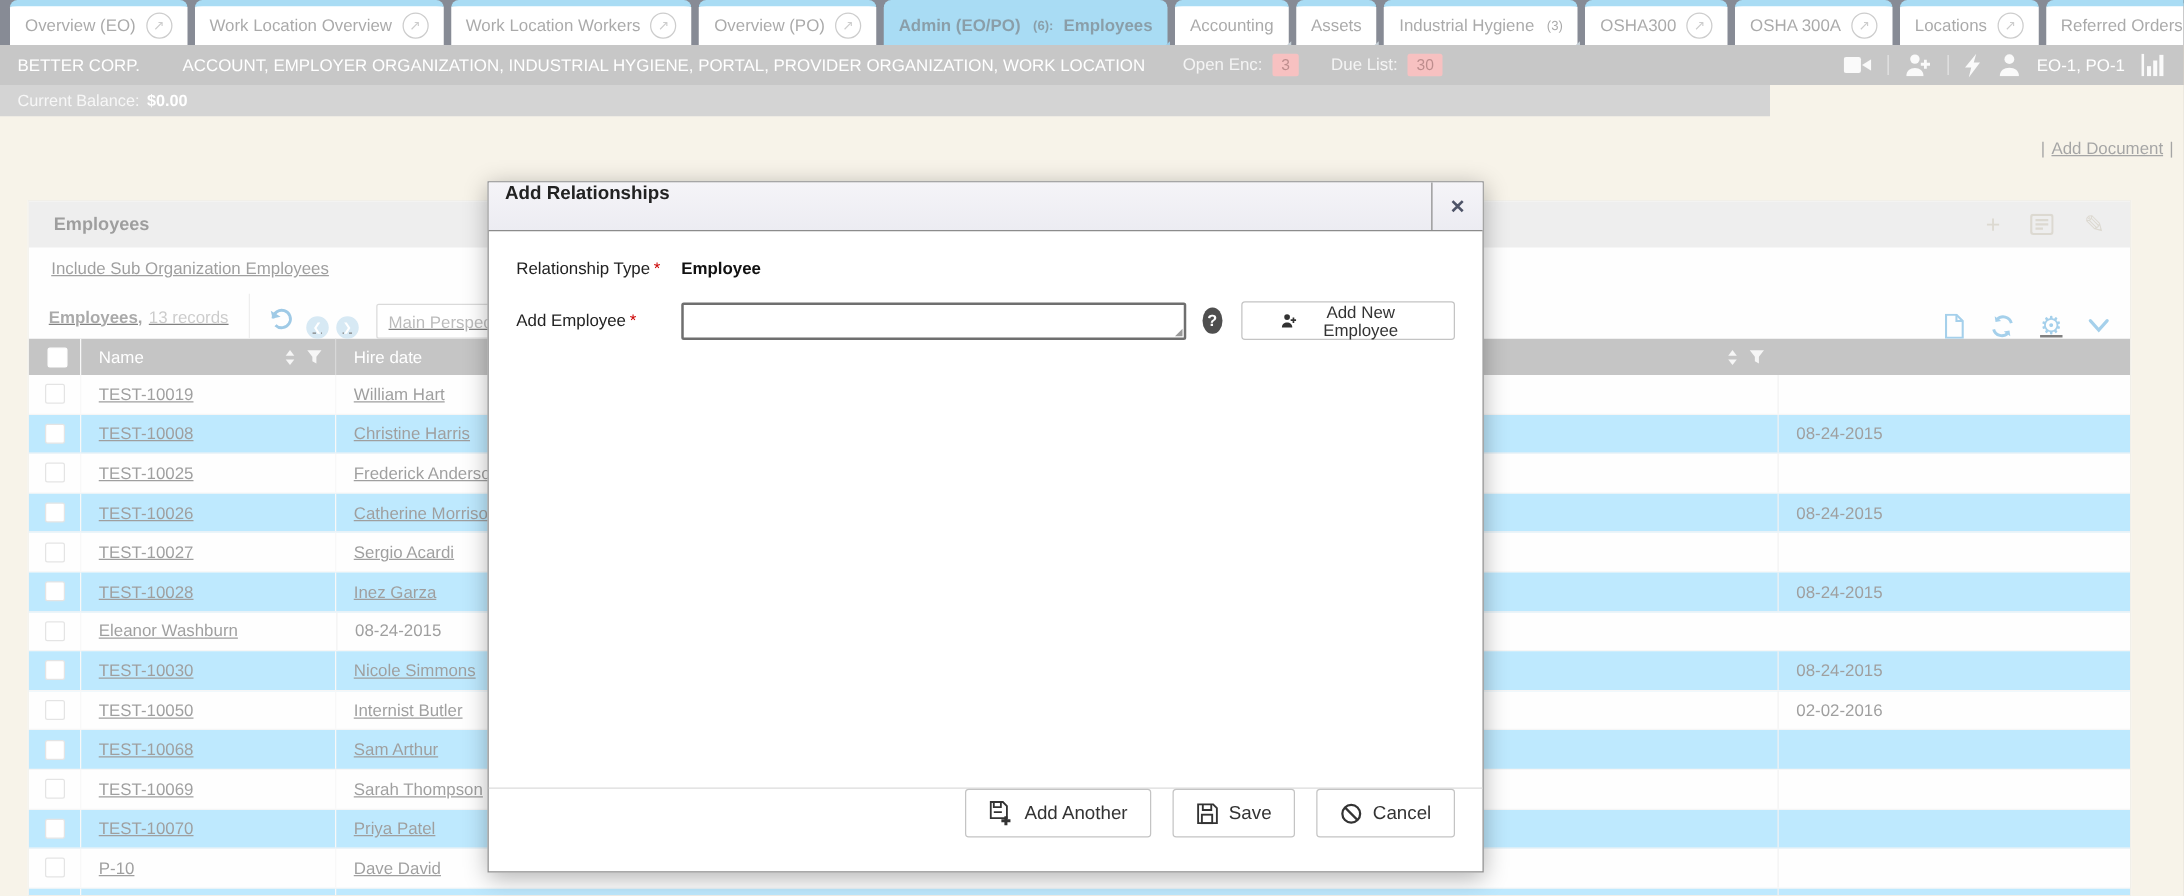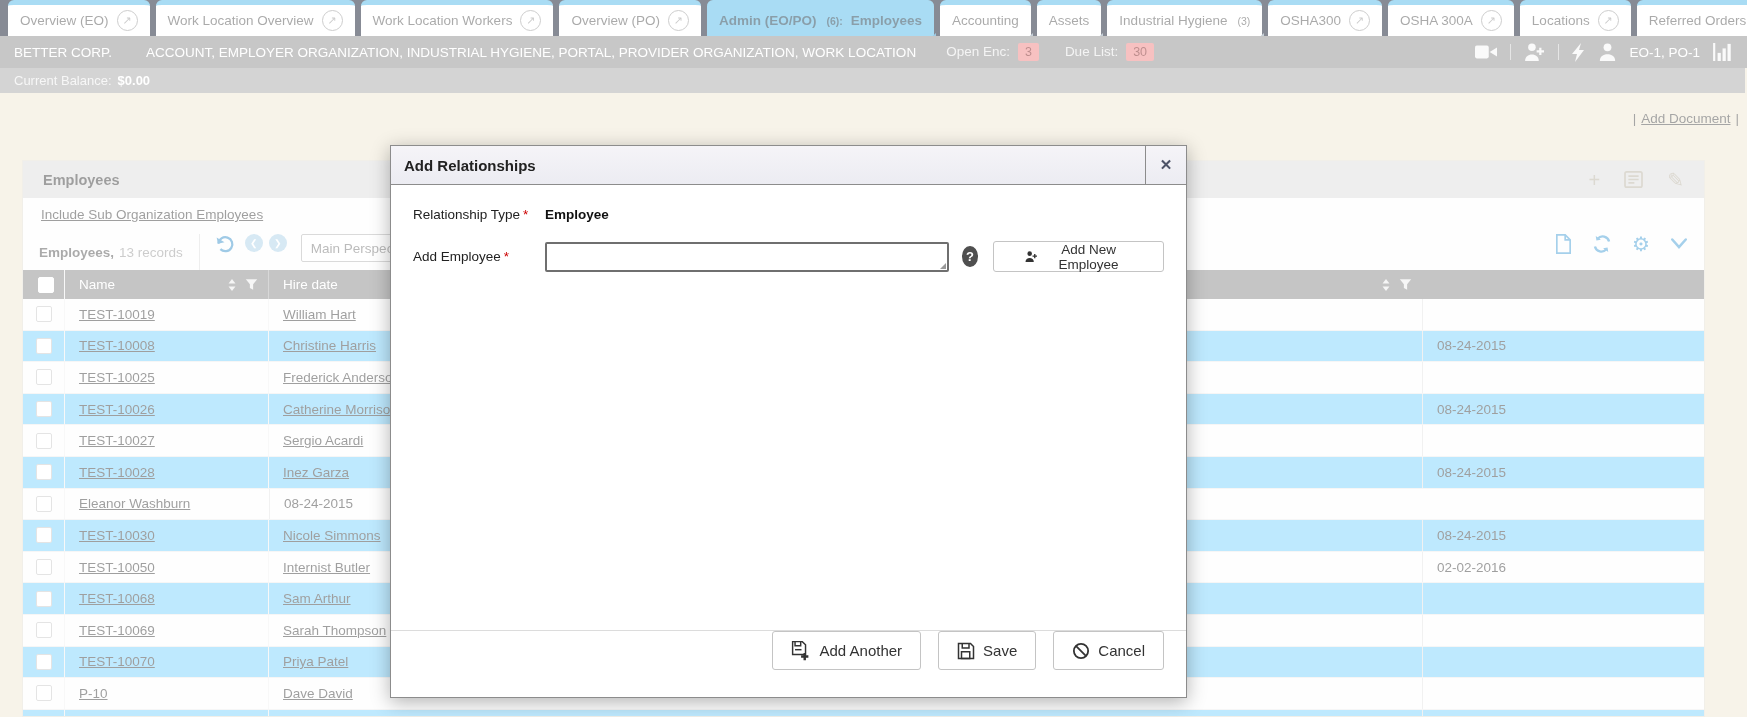--- a/index.html
+++ b/index.html
@@ -27,38 +27,38 @@
     font-size:13.5px;white-space:nowrap;overflow:hidden;}
   .context-bar .company{margin-right:34px;}
   .badge{display:inline-block;background:#ee8383;color:#7a1a1a;font-size:12.5px;
     padding:2px 7px;border-radius:2px;margin-left:8px;}
   .enc-group{margin-left:30px;color:#e9e9e9;}
   .due-group{margin-left:26px;color:#e9e9e9;}
   .bar-icons{margin-left:auto;display:flex;align-items:center;gap:13px;color:#f4f4f4;}
   .bar-icons svg{display:block;}
   .vdiv{width:1px;height:16px;background:rgba(255,255,255,.55);}
   .user-ctx{font-size:13.5px;color:#fff;}
-  .balance-bar{position:absolute;top:68px;left:0;width:1745px;height:25px;background:#a8a8a8;
+  .balance-bar{position:absolute;top:68px;left:0;width:1416px;height:25px;background:#a8a8a8;
     color:#efefef;display:flex;align-items:center;padding:0 14px;box-sizing:border-box;font-size:13px;}
   .balance-bar b{color:#fff;margin-left:6px;}
 
   
   .add-doc{position:absolute;top:111px;right:8px;font-size:13.5px;color:#4a4a4a;}
   .add-doc a{color:#4a4a4a;text-decoration:underline;margin:0 5px;cursor:pointer;}
 
   .panel{position:absolute;left:22px;top:160px;width:1683px;height:557px;background:#fdfdfd;
     border:1px solid #e2ded2;box-sizing:border-box;overflow:hidden;}
   .panel-header{height:37px;background:#dcdcdc;display:flex;align-items:center;
     padding:0 20px;box-sizing:border-box;}
   .panel-title{font-size:14.5px;font-weight:bold;color:#3c3c3c;}
   .panel-hicons{margin-left:auto;display:flex;align-items:center;gap:24px;color:#b9b2a2;}
   .panel-hicons .glyph{font-size:20px;line-height:1;cursor:pointer;}
   .include-link{display:inline-block;margin:9px 0 0 18px;font-size:13.5px;color:#3e3e3e;
     text-decoration:underline;cursor:pointer;}
-  .toolbar{margin-top:11px;height:36px;display:flex;align-items:flex-start;}
+  .toolbar{margin-top:11px;height:36px;display:flex;align-items:flex-end;text-decoration:underline;}
   .records-box{height:100%;display:flex;align-items:center;padding:0 16px;
     border-right:1px solid #ddd;font-size:13.5px;color:#999;}
   .records-box b{color:#555;margin-right:5px;}
   .tb-undo{margin:0 10px 0 14px;color:#3f94cc;cursor:pointer;}
   .nav-circle{width:18px;height:18px;border-radius:50%;background:#aed2e8;color:#fff;
     display:inline-flex;align-items:center;justify-content:center;font-size:9px;margin-right:6px;cursor:pointer;}
   .perspective{margin-left:8px;width:200px;height:28px;border:1px solid #b5b5b5;border-radius:2px;
     background:#fff;display:flex;align-items:center;padding:0 9px;font-size:13.5px;color:#777;
     box-sizing:border-box;cursor:pointer;}
   .tb-right{margin-left:auto;display:flex;align-items:center;gap:20px;padding-right:16px;color:#4aa0d6;}
@@ -83,21 +83,21 @@
   .name-cell{position:relative;height:100%;display:flex;align-items:center;overflow:hidden;}
   .mid-frag{position:absolute;left:918px;color:#3e3e3e;}
   .hire-cell{color:#3e3e3e;border-left:1px solid #e3e3e3;height:100%;display:flex;align-items:center;}
   .idcell,.cbcell{border-right:1px solid #f0f0f0;height:100%;display:flex;align-items:center;}
 
   
   .overlay{position:absolute;inset:0;background:rgba(255,255,255,.5);z-index:50;}
   .modal{position:absolute;left:390px;top:145px;width:797px;height:553px;background:#fff;
     border:1px solid #8c8c8c;box-shadow:0 4px 18px rgba(0,0,0,.3);z-index:100;box-sizing:border-box;}
   .modal-header{height:38px;background:linear-gradient(#f5f4f8,#ececf2);
-    border-bottom:1px solid #8c8c8c;display:flex;align-items:center;}
+    border-bottom:1px solid #8c8c8c;display:flex;}
   .modal-title{padding-left:13px;font-size:15px;font-weight:bold;color:#222;}
   .modal-close{margin-left:auto;width:41px;height:100%;border-left:1px solid #8c8c8c;
     display:flex;align-items:center;justify-content:center;font-size:15px;font-weight:bold;
     color:#4e5468;cursor:pointer;box-sizing:border-box;}
   .modal-body{position:relative;padding:22px 22px 0 22px;}
   .form-row{display:flex;align-items:center;margin-bottom:19px;font-size:13.5px;color:#222;}
   .form-label{width:132px;flex:0 0 132px;}
   .req{color:#cc0000;margin-left:3px;}
   .type-value{font-weight:bold;color:#111;}
   .input-wrap{position:relative;width:404px;height:30px;flex:0 0 404px;}

